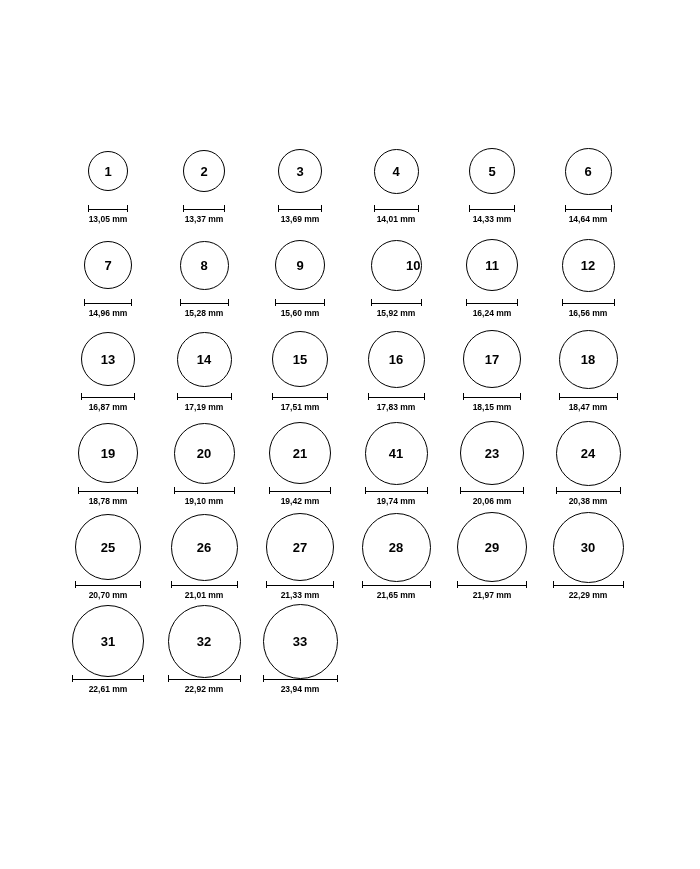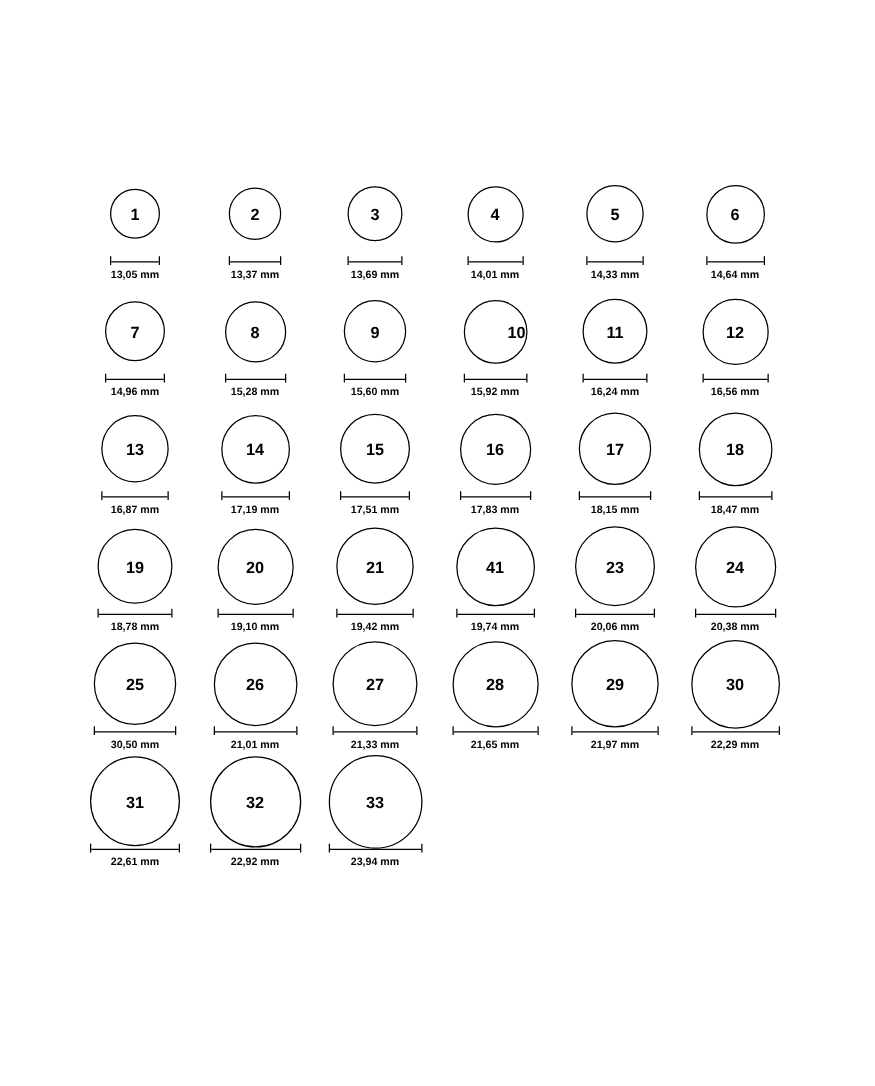--- a/index.html
+++ b/index.html
@@ -364,21 +364,21 @@
       </div>
       <div class="ring-cell">
         <div class="ring-circle-wrap">
           <div class="ring-circle" style="width: 66px; height: 66px;">
             <span class="ring-number">25</span>
           </div>
         </div>
         <div class="ring-measure">
           <div class="bar" style="width: 66px;"></div>
         </div>
-        <div class="ring-label">30,50 mm</div>
+        <div class="ring-label">20,70 mm</div>
       </div>
       <div class="ring-cell">
         <div class="ring-circle-wrap">
           <div class="ring-circle" style="width: 67px; height: 67px;">
             <span class="ring-number">26</span>
           </div>
         </div>
         <div class="ring-measure">
           <div class="bar" style="width: 67px;"></div>
         </div>

